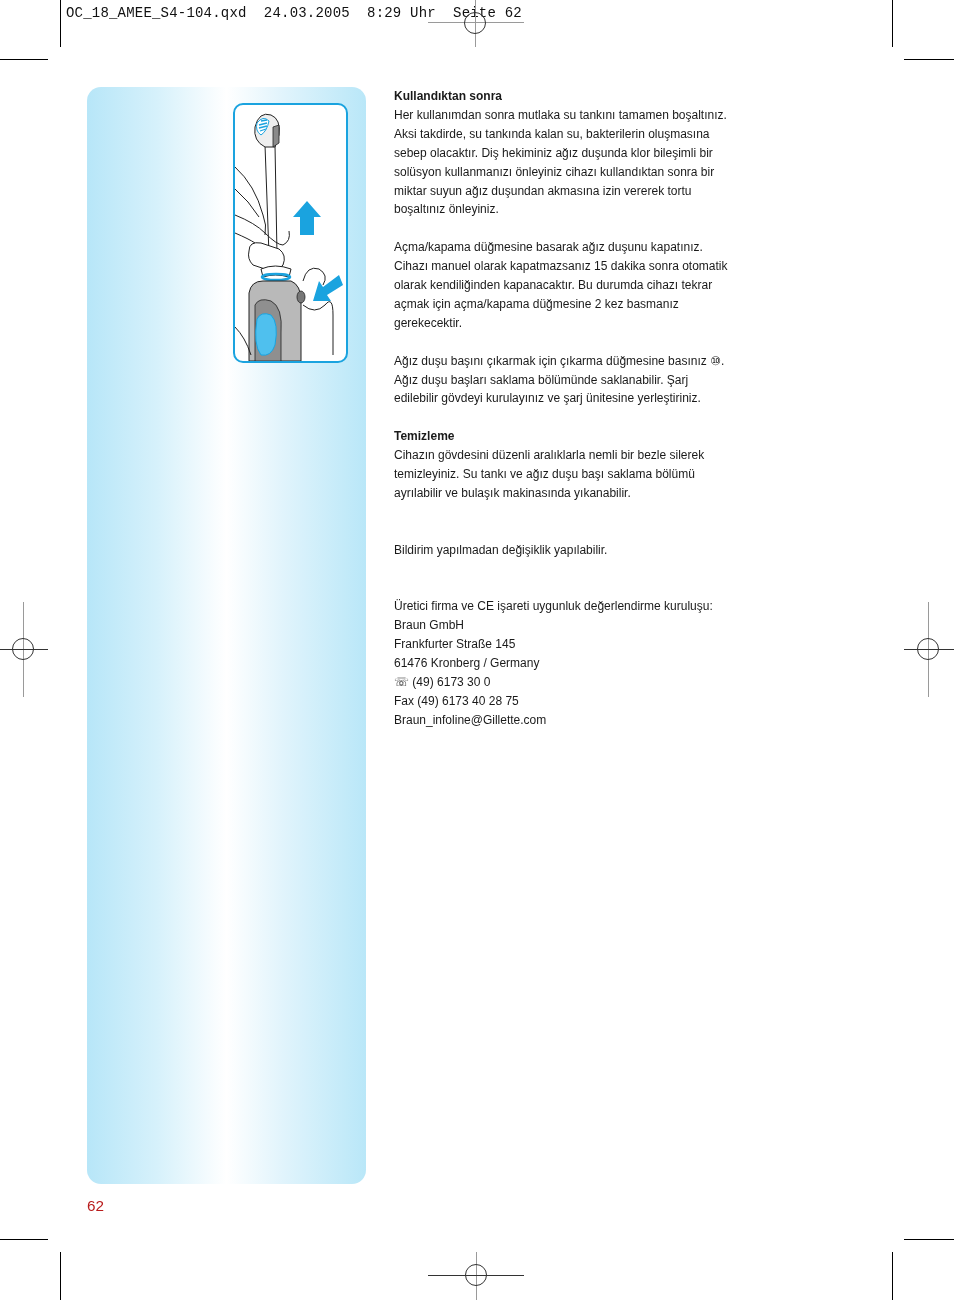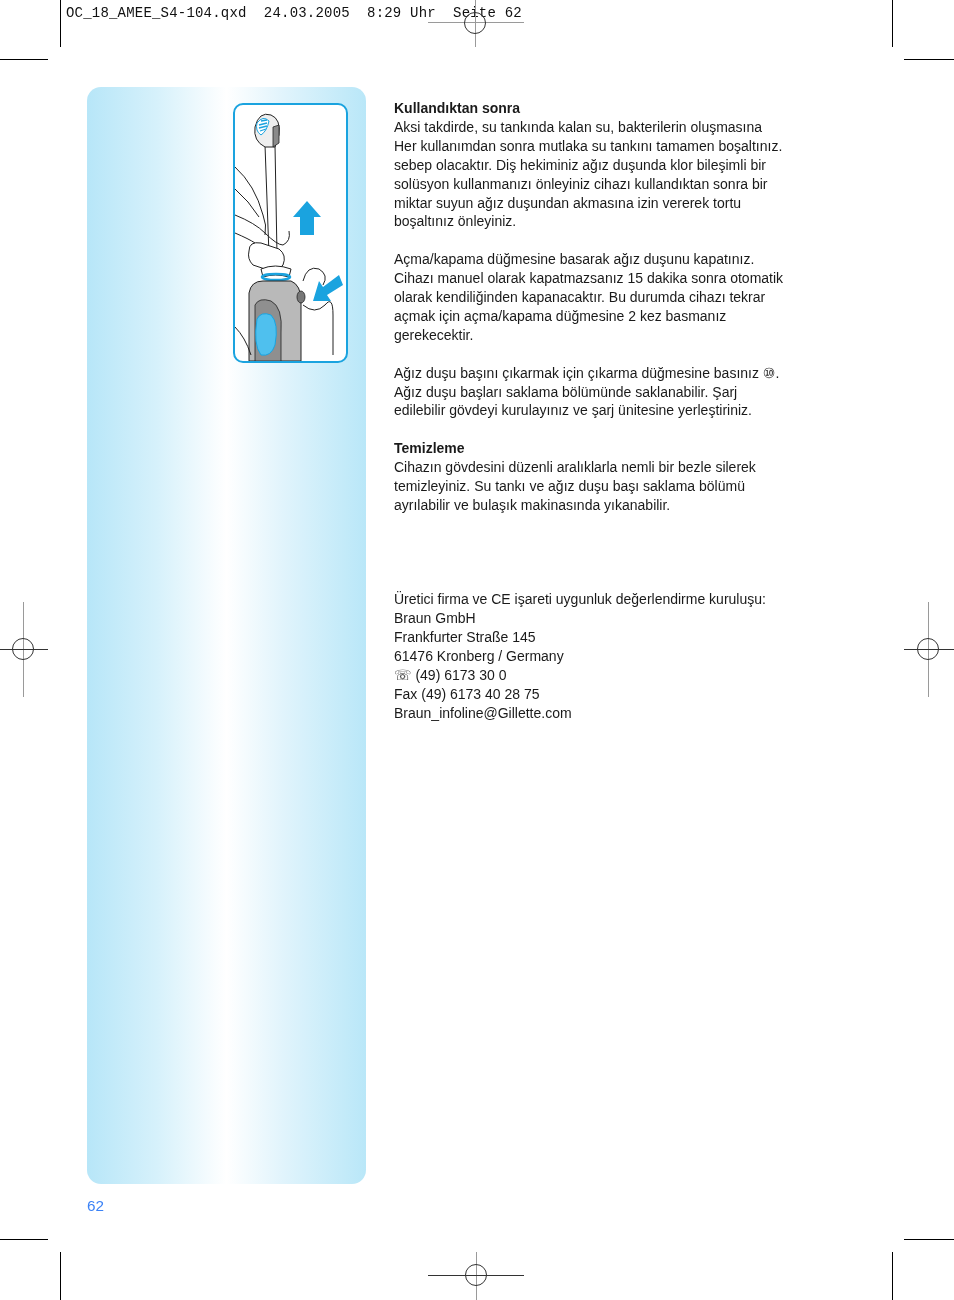--- a/index.html
+++ b/index.html
@@ -11,28 +11,28 @@
     .reg-line { position: absolute; background: #9a9a9a; }
     .reg-line.dark { background: #333; }
     .reg-circle { position: absolute; width: 22px; height: 22px; border: 1px solid #333; border-radius: 50%; box-sizing: border-box; }
 
     .panel { position: absolute; left: 87px; top: 87px; width: 279px; height: 1097px; border-radius: 14px;
       background: linear-gradient(to right, #b7e6f8 0%, #d6f1fb 25%, #ffffff 50%, #e1f4fc 70%, #b9e7f8 100%); }
 
     .figure { position: absolute; left: 233px; top: 103px; width: 111px; height: 256px; border: 2px solid #1aa3df; border-radius: 10px; background: #ffffff; overflow: hidden; }
     .figure svg { position: absolute; left: 0; top: 0; }
 
-    .content { position: absolute; left: 394px; top: 99px; width: 480px; font-size: 14px; line-height: 18.9px; }
+    .content { position: absolute; left: 394px; top: 87px; width: 480px; font-size: 12px; line-height: 18.9px; }
     .content p { margin: 0; }
     .content .h { font-weight: bold; }
     .content .gap1 { height: 18.9px; }
     .content .gap2 { height: 37.8px; }
     .content .b { font-weight: normal; }
 
-    .page-num { position: absolute; left: 87px; top: 1197px; font-size: 15.3px; color: #3b82f6; }
+    .page-num { position: absolute; left: 87px; top: 1197px; font-size: 15.3px; color: #b91c1c; }
   </style>
 </head>
 <body>
 
 <div class="slug">OC_18_AMEE_S4-104.qxd  24.03.2005  8:29 Uhr  Seite 62</div>
 
 <div class="crop" style="left:60px; top:0; width:1px; height:47px;"></div>
 <div class="crop" style="left:0; top:59px; width:48px; height:1px;"></div>
 <div class="crop" style="left:892px; top:0; width:1px; height:47px;"></div>
 <div class="crop" style="left:904px; top:59px; width:50px; height:1px;"></div>
@@ -101,42 +101,43 @@
     <path d="M68 176 Q72 160 84 164 Q94 170 88 180" fill="none" stroke="#222" stroke-width="1"></path>
     <path d="M68 200 Q80 210 90 200 Q98 190 98 210 L98 250" fill="none" stroke="#222" stroke-width="1"></path>
     <path d="M0 222 Q10 232 16 250" fill="none" stroke="#222" stroke-width="1"></path>
 
     <path d="M78 196 L84 176 L88 182 L104 170 L108 180 L92 190 L96 196 Z" fill="#1aa3df"></path>
   </svg>
 </div>
 
 <div class="content">
   <p class="h">Kullandıktan sonra</p>
+  <p>Her kullanımdan sonra mutlaka su tankını tamamen boşaltınız.</p>
   <p>Aksi takdirde, su tankında kalan su, bakterilerin oluşmasına</p>
-  <p>Her kullanımdan sonra mutlaka su tankını tamamen boşaltınız.</p>
   <p>sebep olacaktır. Diş hekiminiz ağız duşunda klor bileşimli bir</p>
   <p>solüsyon kullanmanızı önleyiniz cihazı kullandıktan sonra bir</p>
   <p>miktar suyun ağız duşundan akmasına izin vererek tortu</p>
   <p>boşaltınız önleyiniz.</p>
   <div class="gap1"></div>
   <p>Açma/kapama düğmesine basarak ağız duşunu kapatınız.</p>
   <p>Cihazı manuel olarak kapatmazsanız 15 dakika sonra otomatik</p>
   <p>olarak kendiliğinden kapanacaktır. Bu durumda cihazı tekrar</p>
   <p>açmak için açma/kapama düğmesine 2 kez basmanız</p>
   <p>gerekecektir.</p>
   <div class="gap1"></div>
   <p>Ağız duşu başını çıkarmak için çıkarma düğmesine basınız ⑩.</p>
   <p>Ağız duşu başları saklama bölümünde saklanabilir. Şarj</p>
   <p>edilebilir gövdeyi kurulayınız ve şarj ünitesine yerleştiriniz.</p>
   <div class="gap1"></div>
   <p class="h">Temizleme</p>
   <p>Cihazın gövdesini düzenli aralıklarla nemli bir bezle silerek</p>
   <p>temizleyiniz. Su tankı ve ağız duşu başı saklama bölümü</p>
   <p>ayrılabilir ve bulaşık makinasında yıkanabilir.</p>
   <div class="gap2"></div>
+  <p>Bildirim yapılmadan değişiklik yapılabilir.</p>
   <div class="gap2"></div>
   <p>Üretici firma ve CE işareti uygunluk değerlendirme kuruluşu:</p>
   <p class="b">Braun GmbH</p>
   <p class="b">Frankfurter Straße 145</p>
   <p class="b">61476 Kronberg / Germany</p>
   <p class="b"><span>☏</span> <span>(49) 6173 30 0</span></p>
   <p class="b">Fax (49) 6173 40 28 75</p>
   <p>Braun_infoline@Gillette.com</p>
 </div>
 

